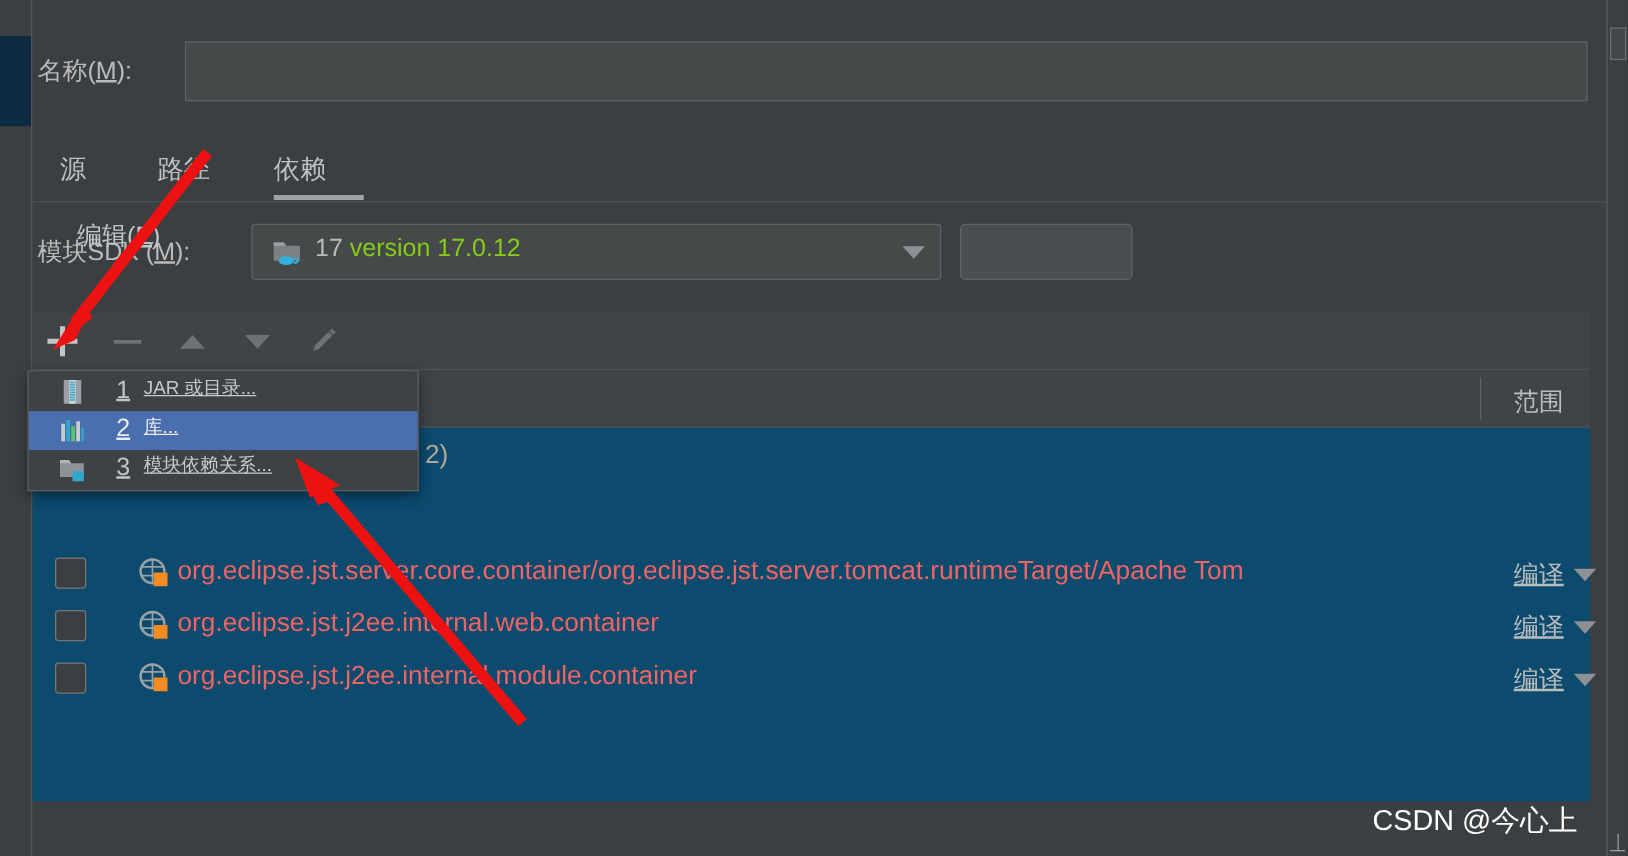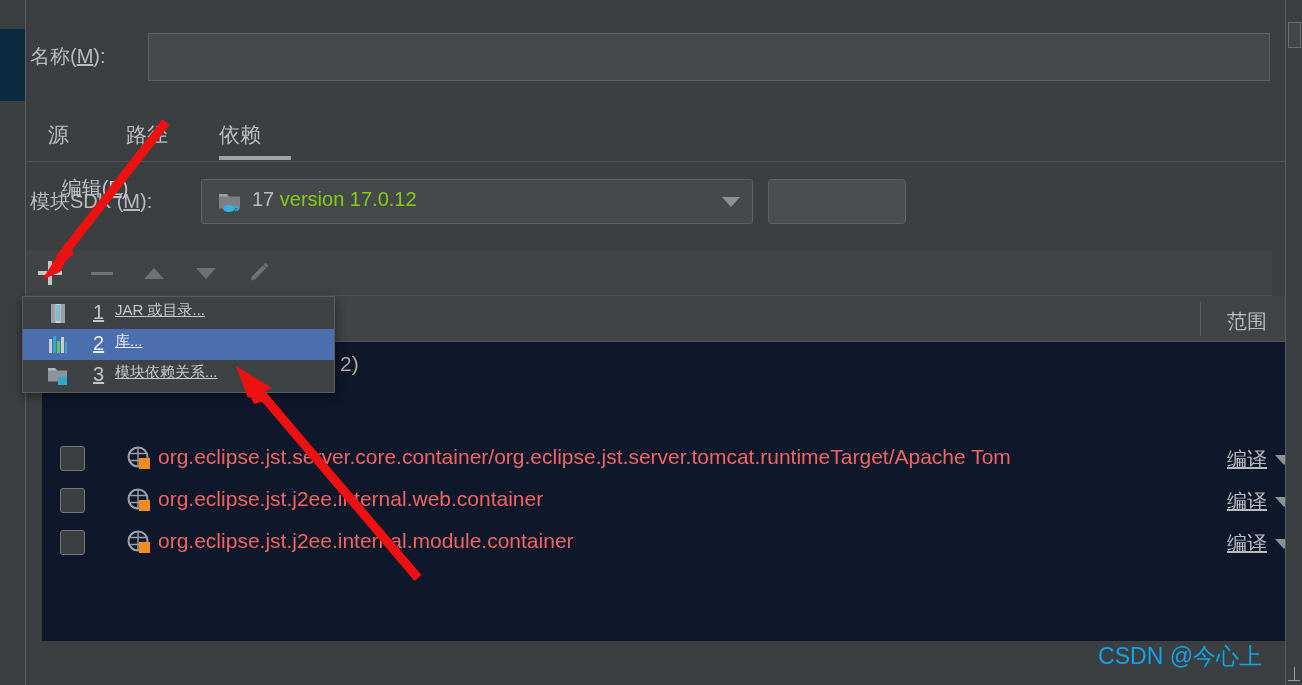--- a/index.html
+++ b/index.html
@@ -62,21 +62,21 @@
   .ic-plus::before,.ic-plus::after{content:"";position:absolute;background:#c3c6c8;}
   .ic-plus::before{left:2px;top:12px;width:24px;height:4px;}
   .ic-plus::after{left:12px;top:2px;width:4px;height:24px;}
   .ic-minus::before{content:"";position:absolute;left:3px;top:13px;width:22px;height:3px;background:#6f7274;}
   .ic-up::before{content:"";position:absolute;left:4px;top:9px;width:0;height:0;
      border-left:10px solid transparent;border-right:10px solid transparent;border-bottom:11px solid #6f7274;}
   .ic-down::before{content:"";position:absolute;left:4px;top:9px;width:0;height:0;
      border-left:10px solid transparent;border-right:10px solid transparent;border-top:11px solid #6f7274;}
 
   
-  #table{position:absolute;left:16px;top:296px;width:1246px;height:345px;background:#0f172a;}
+  #table{position:absolute;left:0;top:296px;width:1246px;height:345px;background:#0c4a6e;}
   #thead{position:absolute;left:0;top:0;width:1246px;height:46px;background:#414446;
      border-bottom:1px solid #4e5254;box-sizing:border-box;}
   #th-divider{position:absolute;left:1158px;top:6px;width:1px;height:34px;background:#5e6264;}
   #th-scope{position:absolute;left:1185px;top:12px;font-size:20px;color:#b9bcbd;}
 
   .row{position:absolute;left:0;width:1246px;height:42px;}
   .row-cb{position:absolute;left:18px;top:9px;width:25px;height:25px;
      border:1px solid #74777a;border-radius:3px;background:#3c3f41;box-sizing:border-box;}
   .row-icon{position:absolute;left:85px;top:9px;width:26px;height:25px;}
   .row-text{position:absolute;left:116px;top:8px;width:1040px;font-size:21px;color:#f06464;
@@ -91,21 +91,21 @@
      background:#3f4244;border:1px solid #5a5d5f;box-sizing:border-box;z-index:40;
      box-shadow:0 3px 10px rgba(0,0,0,.45);}
   .mi{position:absolute;left:0;width:311px;height:31px;}
   .mi.sel{background:#4b6eaf;}
   .mi-icon{position:absolute;left:24px;top:5px;width:22px;height:21px;}
   .mi-num{position:absolute;left:70px;top:3px;font-size:20px;color:#c3c6c8;text-decoration:underline;}
   .mi-label{position:absolute;left:92px;top:3px;font-size:15px;color:#c6c9cb;white-space:nowrap;text-decoration:underline;}
   .mi.sel .mi-num,.mi.sel .mi-label{color:#e9ecef;}
 
   
-  #watermark{position:absolute;right:24px;bottom:13px;font-size:23px;color:#0ea5e9;white-space:nowrap;}
+  #watermark{position:absolute;right:24px;bottom:13px;font-size:23px;color:#ffffff;white-space:nowrap;}
 
   
   #arrows{position:absolute;left:0;top:0;width:1302px;height:685px;z-index:90;pointer-events:none;}
 </style>
 </head>
 <body>
 
 <div id="left-rail">
   <div id="left-rail-sel"></div>
 </div>

